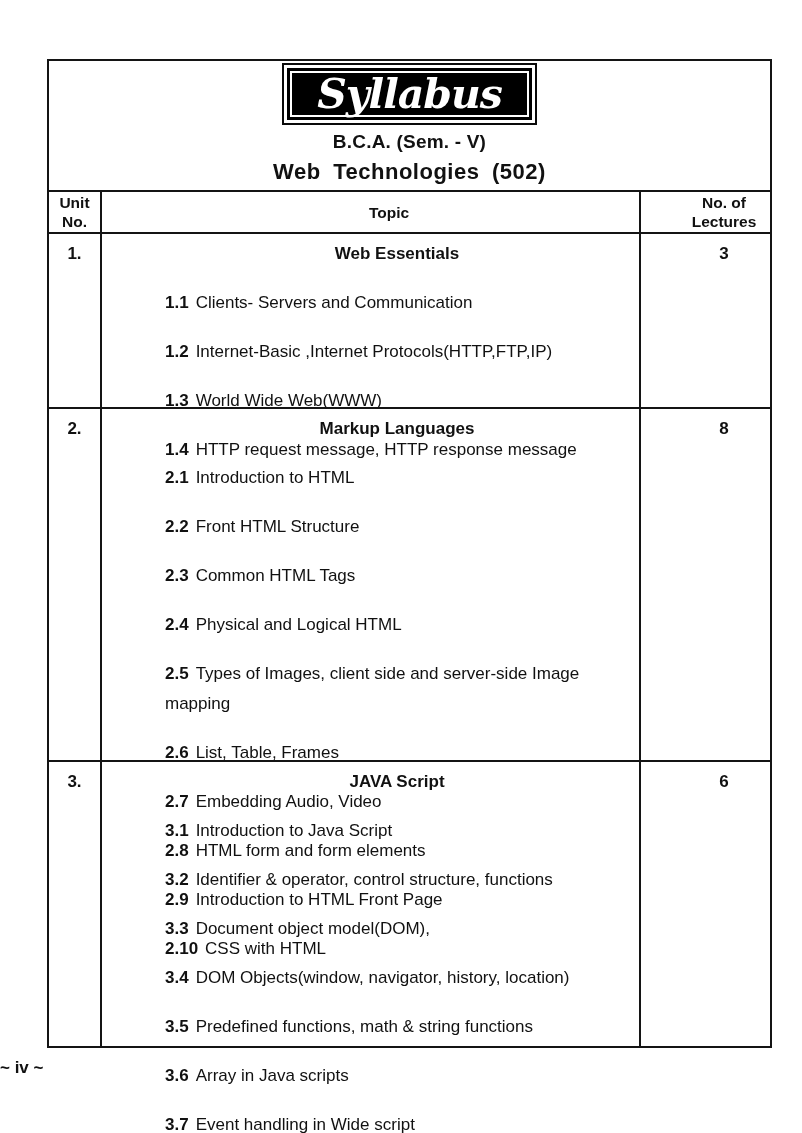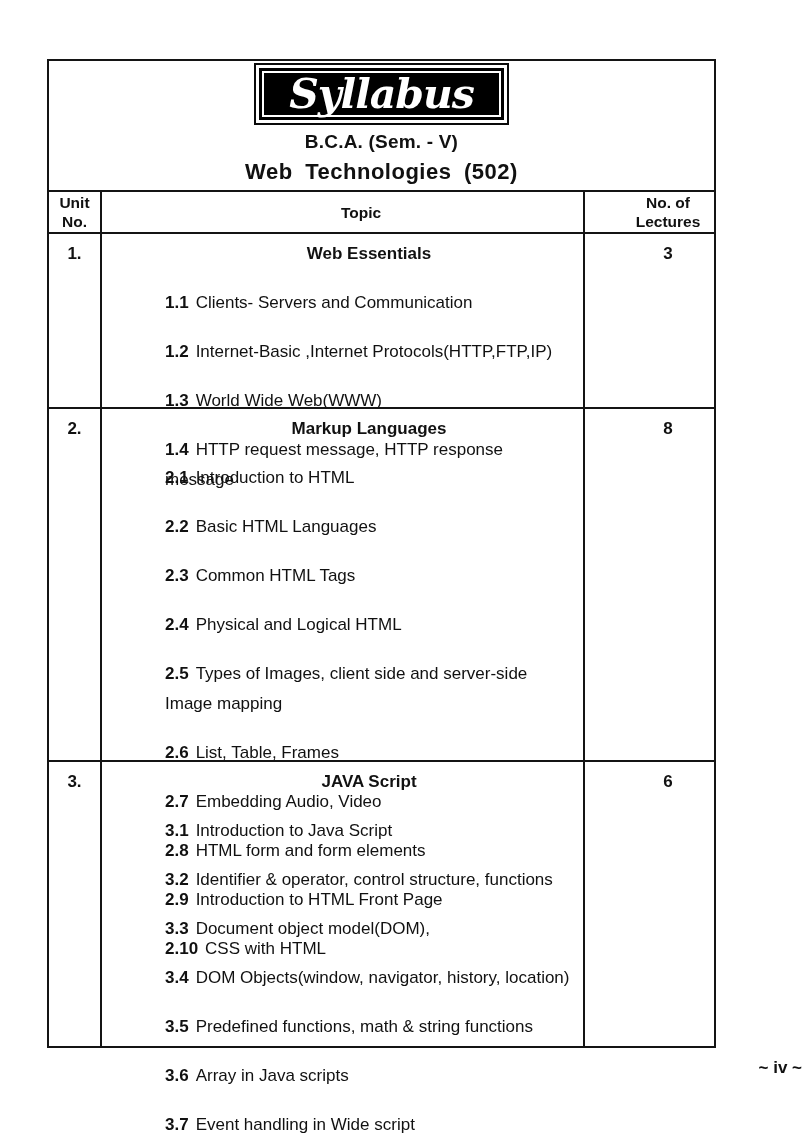--- a/index.html
+++ b/index.html
@@ -3,21 +3,21 @@
 <meta charset="utf-8">
 <style>
   * { margin:0; padding:0; box-sizing:border-box; }
   html,body { background:#ffffff; }
   body {
     width:802px; height:1133px; position:relative;
     font-family:"Liberation Sans", sans-serif; color:#111;
     -webkit-font-smoothing:antialiased;
   }
   .doc-box {
-    position:absolute; left:47px; top:59px; width:669px; height:989px;
+    position:absolute; left:47px; top:59px; width:725px; height:989px;
     border:2px solid #141414; background:#fff;
   }
   
   .doc-header { height:129px; text-align:center; overflow:hidden; }
   .logo-frame {
     display:inline-block; margin-top:2px;
     border:2px solid #0a0a0a; padding:3px; background:#fff;
   }
   .logo-box {
     background:#000;
@@ -55,21 +55,21 @@
   .topic { padding:5px 10px 0 26px; font-size:17px; }
   .t-title { font-weight:bold; line-height:30px;text-align:center; }
   .t-item  { line-height:30px;margin-top:19px; }
   .t-item .n { font-weight:bold; margin-right:7px; }
   .r1 { height:175px; }
   .r2 { height:353px; }
   .r3 { height:286px; }
   
   .footer {
     position:absolute; left:0; top:1058px; width:802px;
-    text-align:right; font-weight:bold; font-size:17px;
+    text-align:left; font-weight:bold; font-size:17px;
   }
 </style>
 </head>
 <body>
 
 <div class="page">
   <div class="doc-box">
 
     <div class="doc-header">
       <div class="logo-frame">
@@ -98,21 +98,21 @@
           <div class="t-item"><span class="n">1.4</span><span>HTTP request message, HTTP response message</span></div>
         </div>
         <div class="c3 lect">3</div>
       </div>
 
       <div class="row r2">
         <div class="c1 unit-no">2.</div>
         <div class="c2 topic">
           <div class="t-title">Markup Languages</div>
           <div class="t-item"><span class="n">2.1</span><span>Introduction to HTML</span></div>
-          <div class="t-item"><span class="n">2.2</span><span>Basic HTML Languages</span></div>
+          <div class="t-item"><span class="n">2.2</span><span>Front HTML Structure</span></div>
           <div class="t-item"><span class="n">2.3</span><span>Common HTML Tags</span></div>
           <div class="t-item"><span class="n">2.4</span><span>Physical and Logical HTML</span></div>
           <div class="t-item"><span class="n">2.5</span><span>Types of Images, client side and server-side Image mapping</span></div>
           <div class="t-item"><span class="n">2.6</span><span>List, Table, Frames</span></div>
           <div class="t-item"><span class="n">2.7</span><span>Embedding Audio, Video</span></div>
           <div class="t-item"><span class="n">2.8</span><span>HTML form and form elements</span></div>
           <div class="t-item"><span class="n">2.9</span><span>Introduction to HTML Front Page</span></div>
           <div class="t-item"><span class="n">2.10</span><span>CSS with HTML</span></div>
         </div>
         <div class="c3 lect">8</div>

